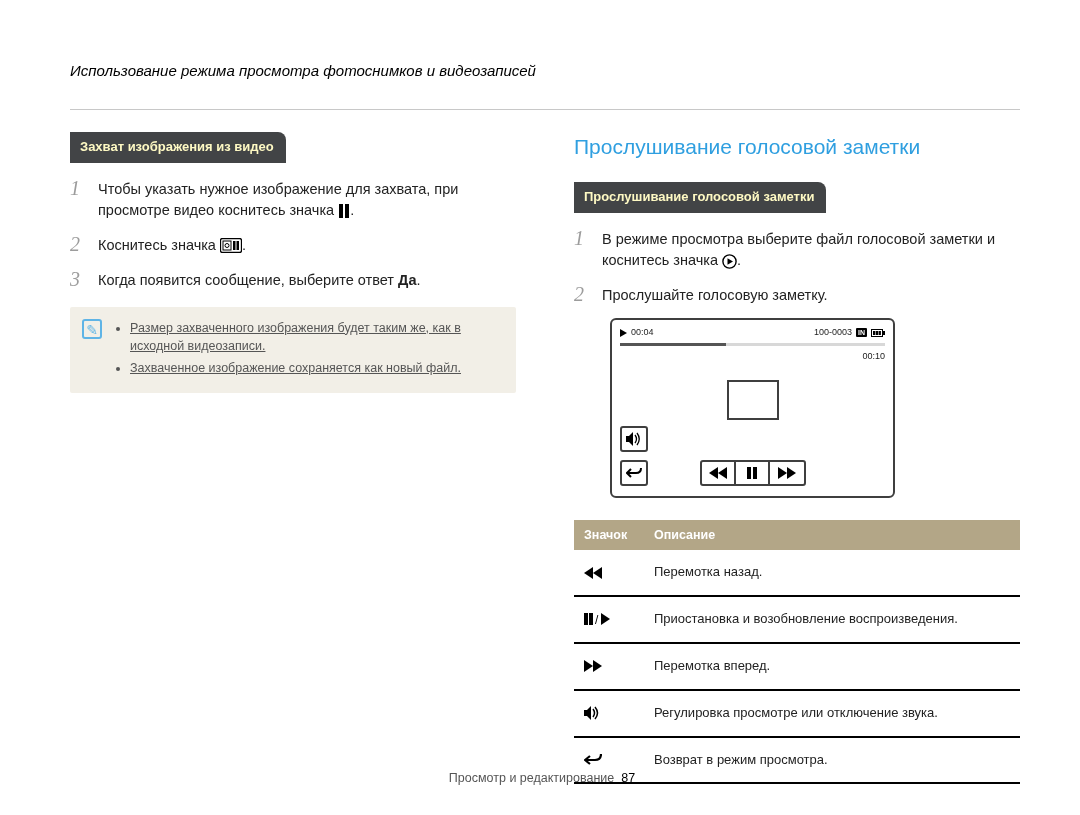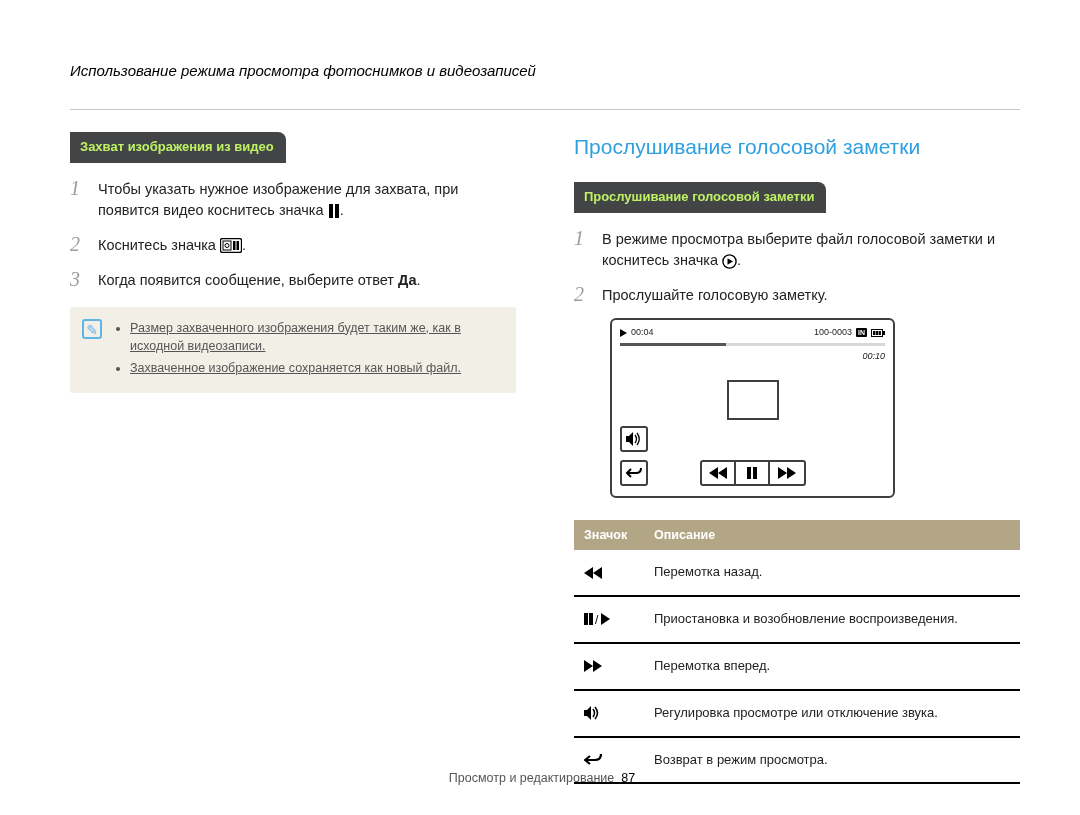--- a/index.html
+++ b/index.html
@@ -23,21 +23,21 @@
   }
   .page-header-line {
     border-bottom: 1px solid #c8c8c8;
     margin-bottom: 22px;
   }
   .columns { display: flex; gap: 58px; }
   .col { flex: 1 1 0; }
   .tab {
     display: inline-block;
     background: #424446;
-    color: #bef264;
+    color: #fef9c3;
     font-weight: bold;
     font-size: 13px;
     padding: 6px 12px 6px 10px;
     border-top-right-radius: 8px;
     margin-bottom: 14px;
   }
   .num-list { list-style: none; }
   .num-list > li {
     display: flex;
     gap: 10px;
@@ -205,21 +205,21 @@
 
 <div class="columns">
 
   <div class="col">
     <div class="tab">Захват изображения из видео</div>
 
     <ul class="num-list">
       <li>
         <span class="num">1</span>
         <span class="step">
-          <span>Чтобы указать нужное изображение для захвата, при появится видео коснитесь значка </span><span class="inline-icon"><svg width="12" height="14" viewBox="0 0 12 14">
+          <span>Чтобы указать нужное изображение для захвата, при просмотре видео коснитесь значка </span><span class="inline-icon"><svg width="12" height="14" viewBox="0 0 12 14">
                 <rect x="1" y="0" width="4" height="14"></rect>
                 <rect x="7" y="0" width="4" height="14"></rect>
               </svg></span><span>.</span>
         </span>
       </li>
       <li>
         <span class="num">2</span>
         <span class="step">
           <span>Коснитесь значка </span><span class="inline-icon"><svg width="22" height="15" viewBox="0 0 22 15">
                 <rect x="0.5" y="0.5" width="21" height="14" rx="2" fill="none" stroke="#000" stroke-width="1.3"></rect>
@@ -285,21 +285,21 @@
               <rect x="12" y="2" width="2" height="4"></rect>
               <rect x="2" y="2" width="2.3" height="4"></rect>
               <rect x="4.8" y="2" width="2.3" height="4"></rect>
               <rect x="7.6" y="2" width="2.3" height="4"></rect>
             </svg>
           </span>
       </div>
       <div class="progress">
           <div class="progress-fill"></div>
         </div>
-      <div style="text-align:right; padding:0 8px; font-size:9px;font-style:italic;">00:10</div>
+      <div style="text-align:right; padding:0 8px; font-size:9px;">00:10</div>
       <div class="small-rect"></div>
 
       <div class="btn-square btn-vol">
         <svg width="16" height="14" viewBox="0 0 16 14">
             <polygon points="0,4 3,4 7,0 7,14 3,10 0,10"></polygon>
             <path d="M9 3 Q12 7 9 11" fill="none" stroke="#000" stroke-width="1.3"></path>
             <path d="M11 1 Q15.5 7 11 13" fill="none" stroke="#000" stroke-width="1.3"></path>
           </svg>
       </div>
       <div class="btn-square btn-back">

